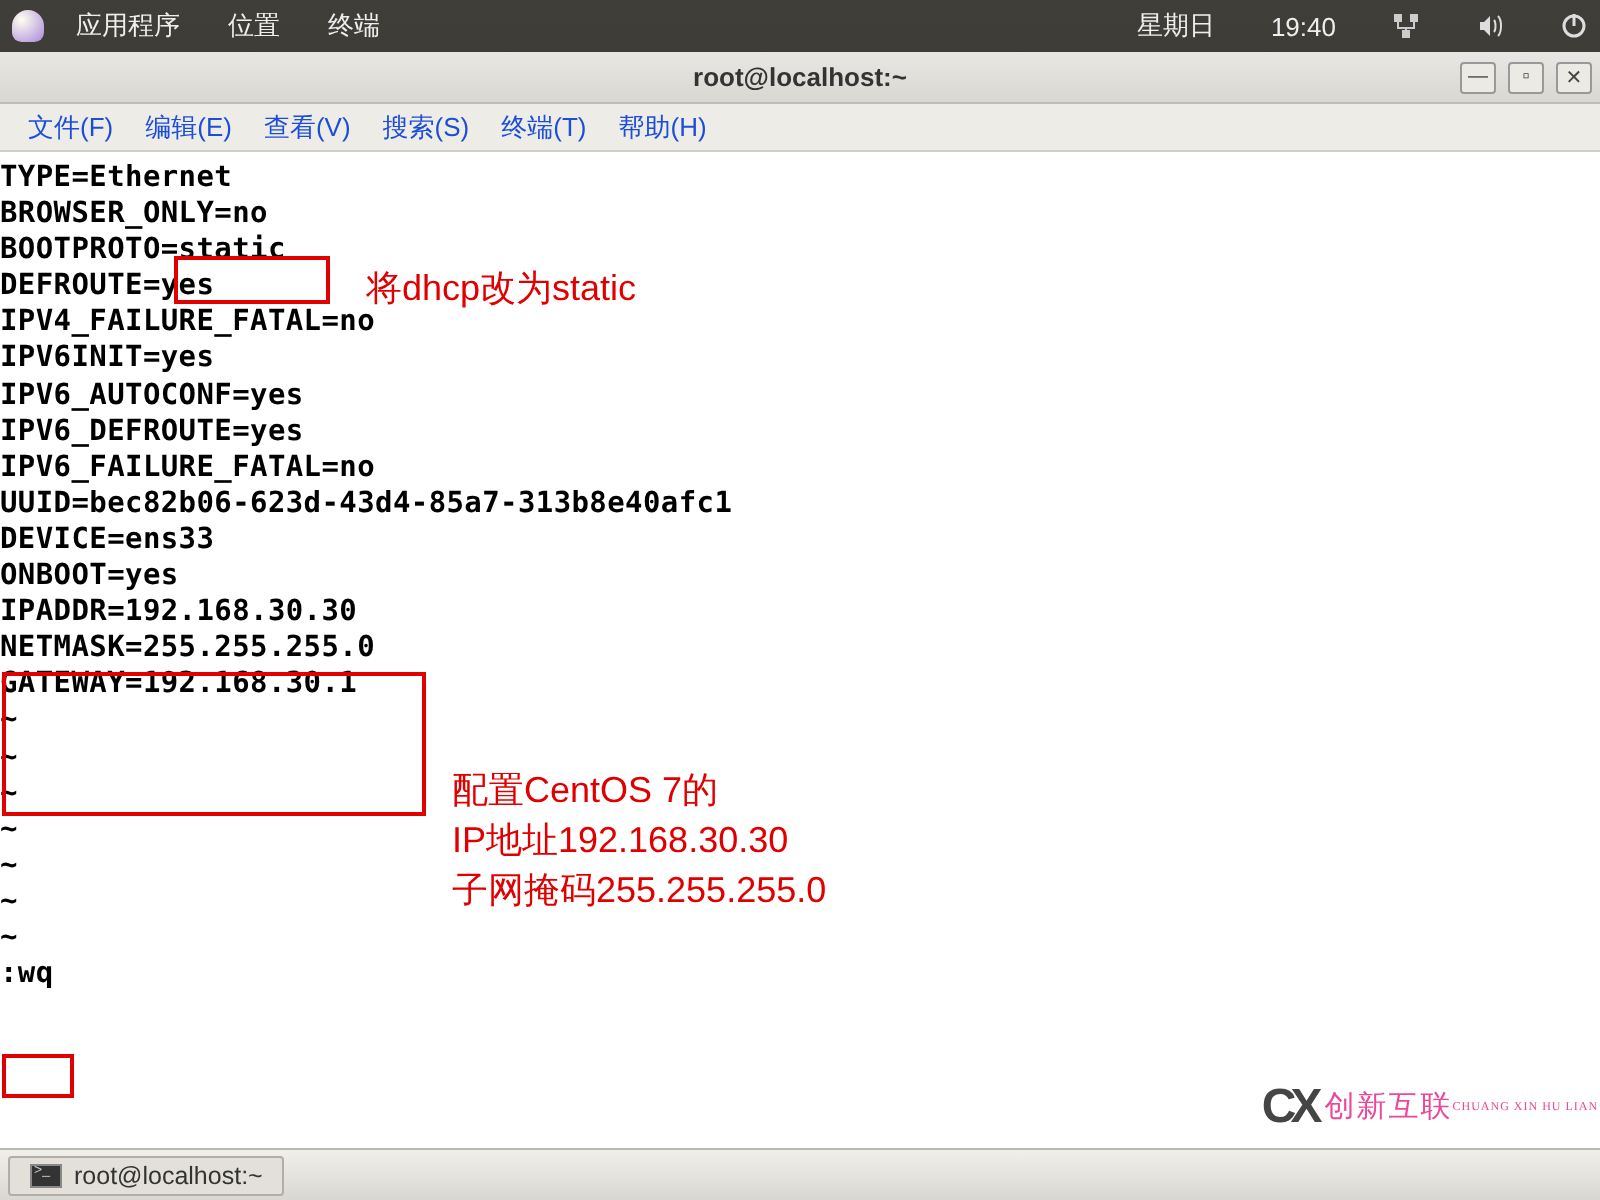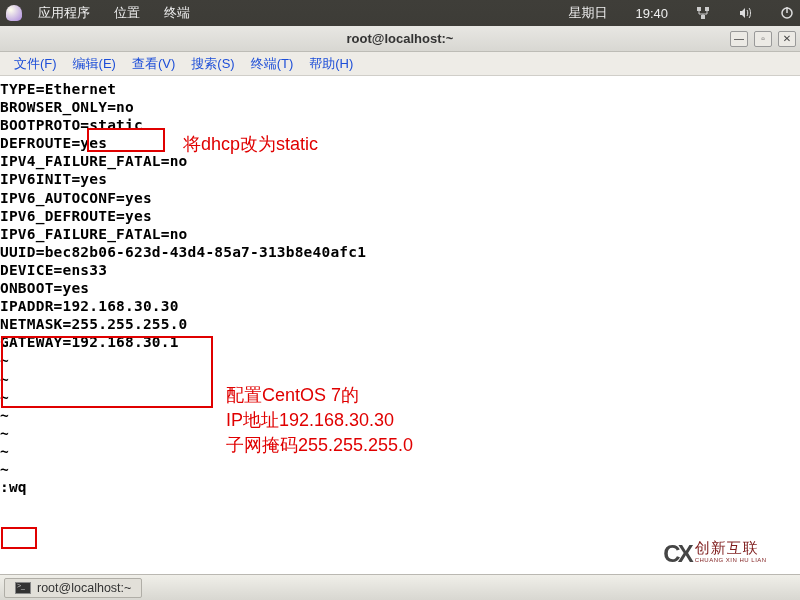--- a/index.html
+++ b/index.html
@@ -33,21 +33,21 @@
   
   
   .taskbar { position: absolute; bottom: 0; left: 0; right: 0; height: 26px; background: linear-gradient(#f0efe9, #d8d7d1); border-top: 1px solid #bab8b2; display:flex; align-items:center; padding-left: 4px;}
   .task-item { display:flex; align-items:center; gap: 6px; background:#e2e0d9; border:1px solid #b0aea7; border-radius:2px; padding: 2px 10px; font-size: 12.5px; color:#333;}
   .term-icon { width: 16px; height: 12px; background: #333; border: 1px solid #888; position: relative;}
   .term-icon::after { content: ">_"; color: #ccc; font-size: 7px; position:absolute; top:-1px; left:1px;}
   
   
   .watermark { position:absolute; right: 0; bottom: 26px; width: 170px; height: 40px; background: rgba(255,255,255,0.6); display:flex; align-items:center; justify-content:center; gap:4px;margin-top:23px;}
   .wm-logo { font-size: 24px; font-weight: bold; color: #454545; letter-spacing:-3px; font-family: Arial;}
-  .wm-text { font-size: 14px; color:#7f1d1d; display:flex; flex-direction:column; line-height:12px;}
+  .wm-text { font-size: 14px; color:#ec4899; display:flex; flex-direction:row; line-height:12px;font-family:Liberation Serif, serif;}
   .wm-cn { font-size: 15px; letter-spacing:1px;}
   .wm-py { font-size: 6px; letter-spacing:0.5px;}
   
   svg { display:block; }
 </style>
 </head>
 <body>
 
 <div class="top-panel">
   <div class="top-left">

